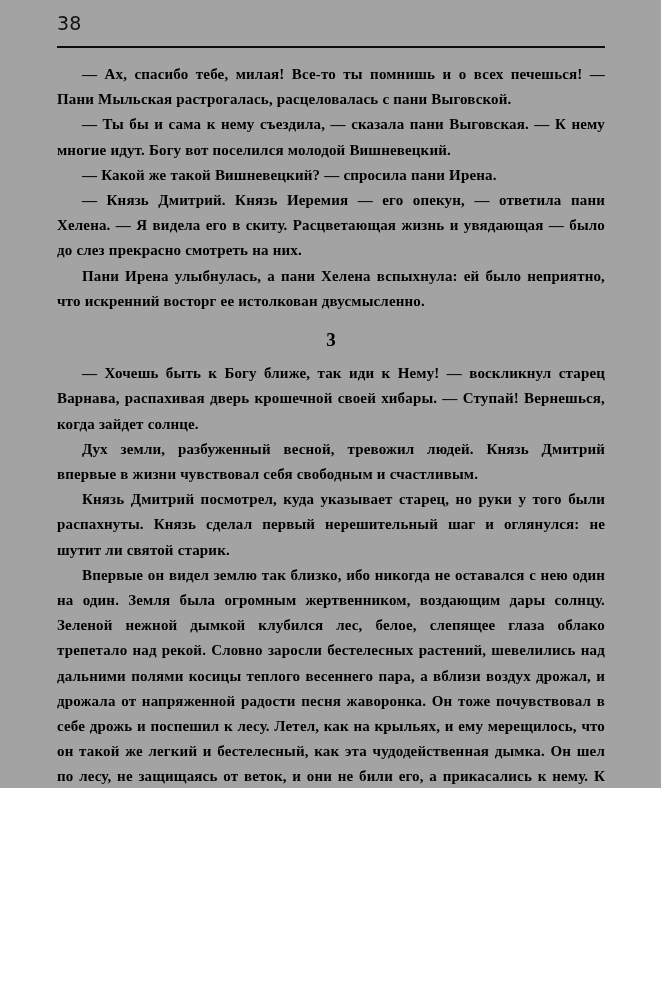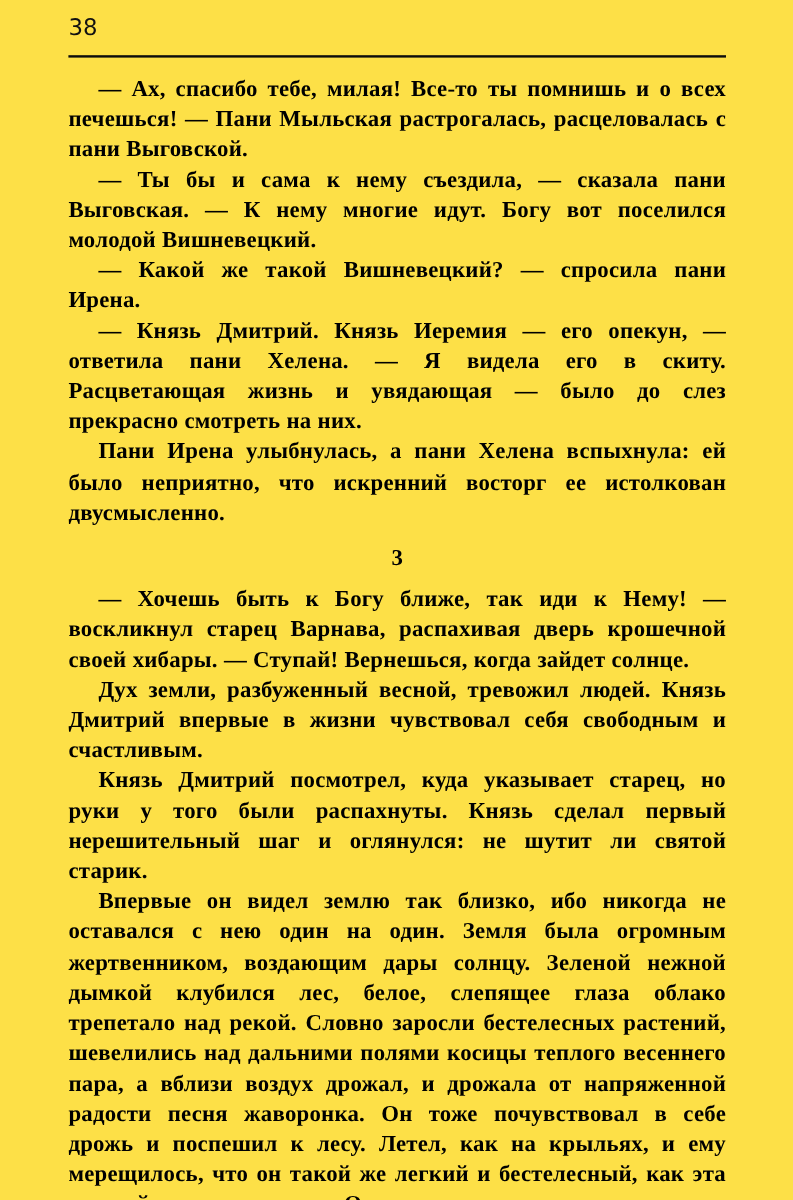--- a/index.html
+++ b/index.html
@@ -8,23 +8,23 @@
     padding: 0;
     background: #ffffff;
   }
   body {
     font-family: "Liberation Serif", "DejaVu Serif", serif;
     color: #000000;
   }
   #page {
     position: relative;
     width: 661px;
-    height: 1000px;
+    height: 788px;
     margin: 0 auto;
-    background: #fde047;
+    background: #a3a3a3;
     overflow: hidden;
     box-sizing: border-box;
   }
 
   
   .running-head {
     position: absolute;
     left: 57px;
     right: 56px;
     top: 14px;
@@ -54,21 +54,21 @@
 
   
   .textblock {
     position: absolute;
     left: 57px;
     top: 62px;
     width: 548px;
   }
   p.para {
     margin: 0;
-    font-size: 19px;
+    font-size: 15px;
     line-height: 25.2px;
     text-align: justify;
     text-justify: inter-word;
     text-indent: 25px;
     hyphens: manual;
     font-weight: 600;
     letter-spacing: 0.01em;
     word-spacing: 0.01em;
   }
   

